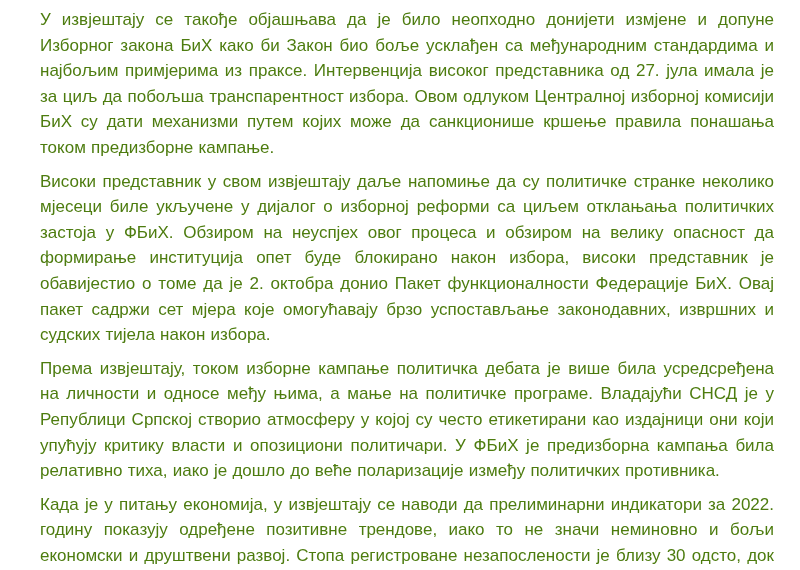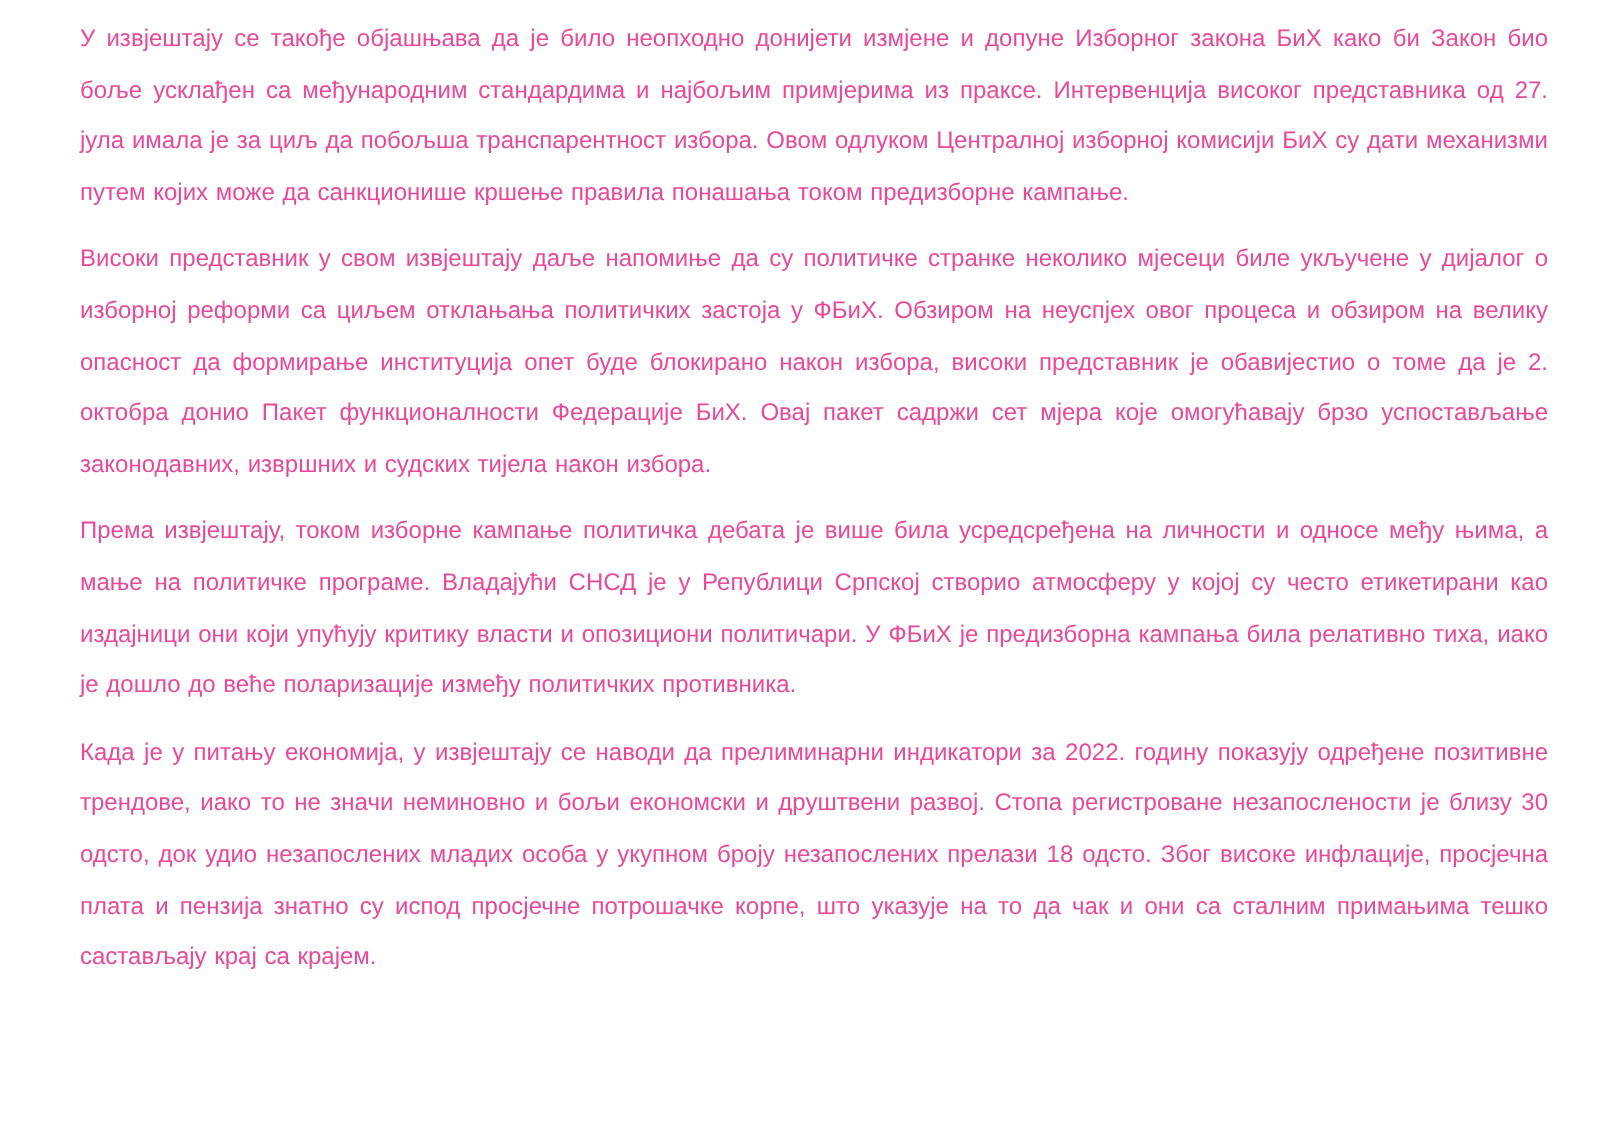--- a/index.html
+++ b/index.html
@@ -16,24 +16,24 @@
     box-sizing: border-box;
     width: 800px;
     height: 570px;
     padding: 7px 26px 0 40px;
     background: #ffffff;
   }
   .para {
     margin: 0 0 8px 0;
     text-align: justify;
     font-family: "Liberation Sans", "DejaVu Sans", sans-serif;
-    font-size: 12px;
+    font-size: 17px;
     line-height: 25.6px;
     font-weight: 400;
-    color: #ec4899;
+    color: #4d7c0f;
     word-spacing: 0.5px;
   }
   .para:last-child {
     margin-bottom: 0;
   }
 </style>
 </head>
 <body>
 
 <main class="page">

